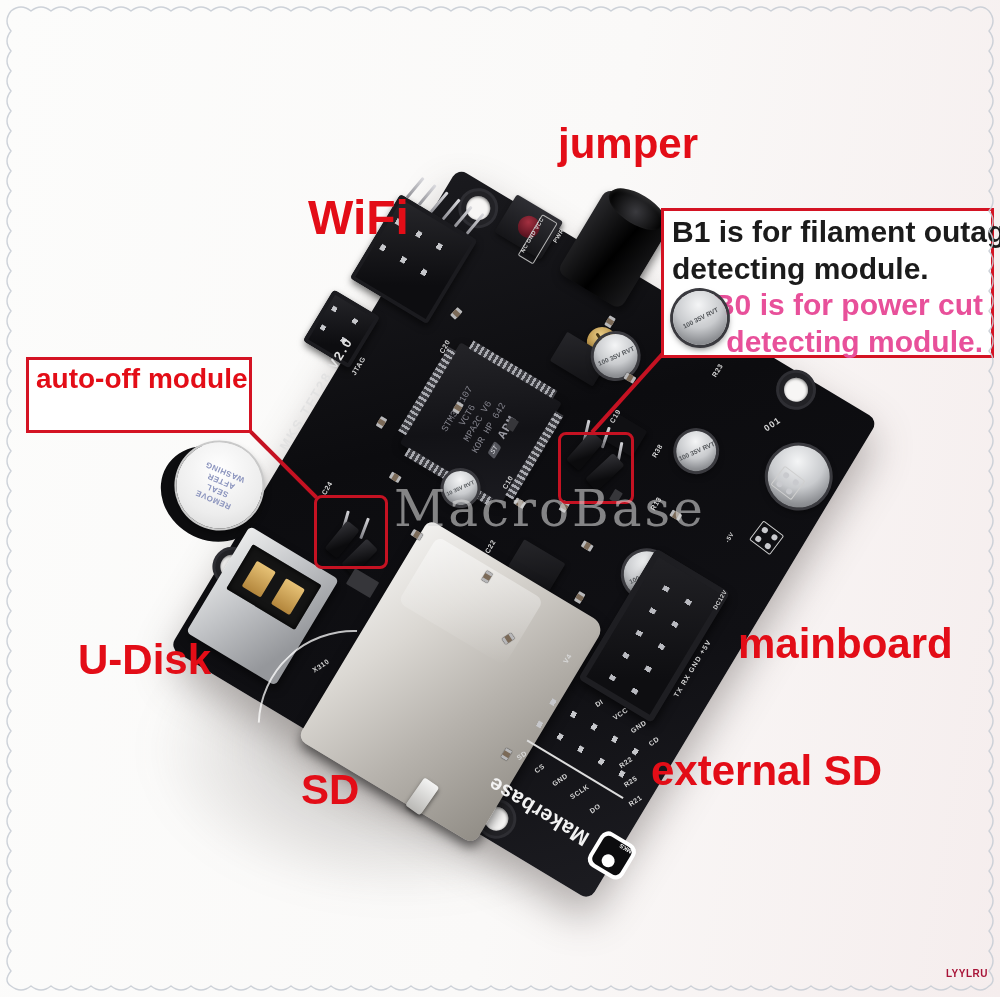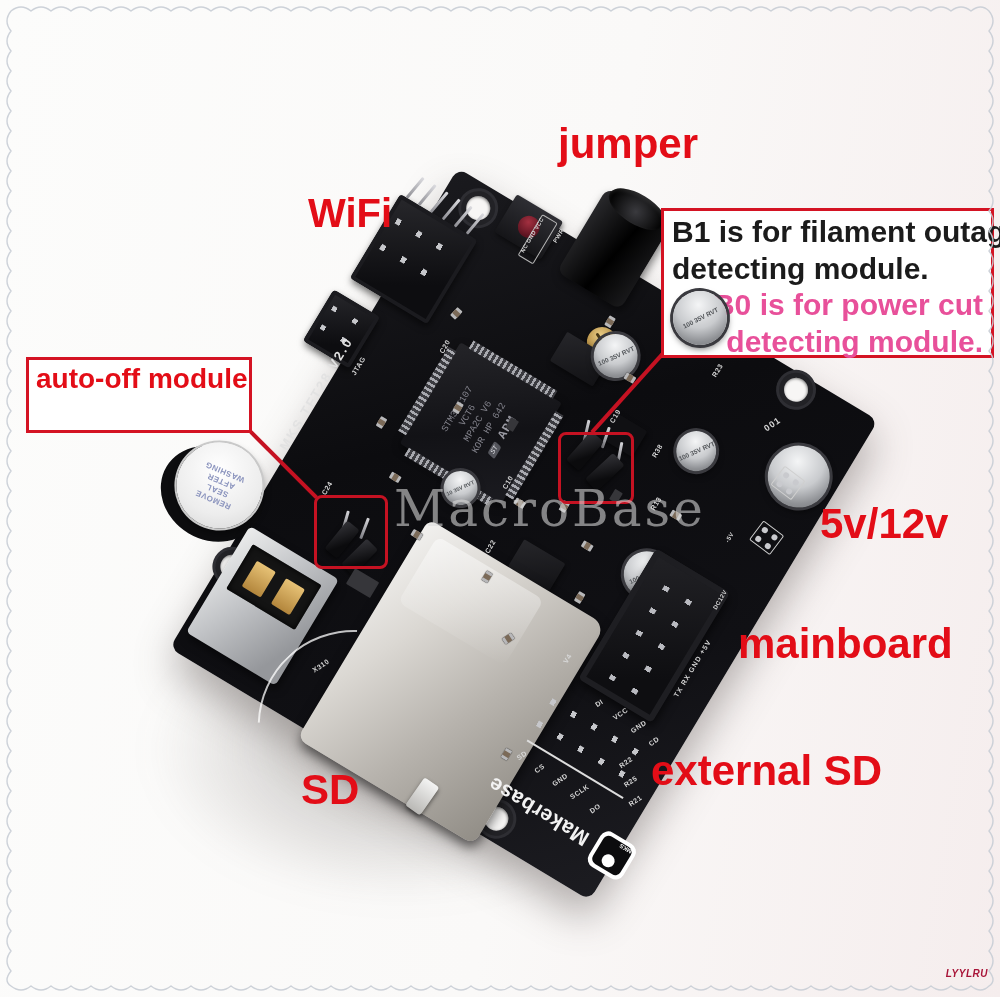--- a/index.html
+++ b/index.html
@@ -146,21 +146,21 @@
   .b0-line{font-size:30px;font-weight:bold;color:#e8509a;line-height:1.22;text-align:right;white-space:nowrap;}
   #b4-box{left:26px;top:357px;width:226px;height:76px;background:#ffffff;
     border:3px solid #d41323;z-index:30;padding:2px 7px;box-sizing:border-box;}
   .b4-line{font-size:28px;font-weight:bold;color:#e30d17;line-height:1.23;white-space:nowrap;}
   .redrect{border:3.5px solid #c51222;border-radius:8px;z-index:20;}
   .redline{height:3.5px;background:#c51222;z-index:20;transform-origin:0 50%;}
 
   #wm-center{left:394px;top:480px;font-family:"DejaVu Serif",serif;font-size:50px;
     color:rgba(218,218,218,.58);letter-spacing:3px;z-index:26;}
   #wm-corner{right:12px;bottom:18px;font-size:10px;font-weight:bold;color:#a81438;
-    letter-spacing:.5px;z-index:46;font-style:italic;}
+    letter-spacing:.5px;z-index:46;}
 
   #cap-front{left:673px;top:291px;width:54px;height:54px;z-index:40;transform:rotate(28deg);}
 </style>
 </head>
 <body>
 
 <div id="stage">
 
   <svg id="frame-svg" width="1000" height="997">
     <path id="scallop-path" fill="none" stroke="#c8cdd5" stroke-width="1.4" opacity="0.9" d="M 11 11 Q 21 3 31 11 Q 41 3 51 11 Q 61 3 71 11 Q 81 3 91 11 Q 101 3 111 11 Q 121 3 131 11 Q 141 3 151 11 Q 161 3 171 11 Q 181 3 191 11 Q 201 3 211 11 Q 221 3 231 11 Q 241 3 251 11 Q 261 3 271 11 Q 281 3 291 11 Q 301 3 311 11 Q 321 3 331 11 Q 341 3 351 11 Q 361 3 371 11 Q 381 3 391 11 Q 401 3 411 11 Q 421 3 431 11 Q 441 3 451 11 Q 461 3 471 11 Q 481 3 491 11 Q 501 3 511 11 Q 521 3 531 11 Q 541 3 551 11 Q 561 3 571 11 Q 581 3 591 11 Q 601 3 611 11 Q 621 3 631 11 Q 641 3 651 11 Q 661 3 671 11 Q 681 3 691 11 Q 701 3 711 11 Q 721 3 731 11 Q 741 3 751 11 Q 761 3 771 11 Q 781 3 791 11 Q 801 3 811 11 Q 821 3 831 11 Q 841 3 851 11 Q 861 3 871 11 Q 881 3 891 11 Q 901 3 911 11 Q 921 3 931 11 Q 941 3 951 11 Q 961 3 971 11 Q 981 3 989 11 M 11 986 Q 21 994 31 986 Q 41 994 51 986 Q 61 994 71 986 Q 81 994 91 986 Q 101 994 111 986 Q 121 994 131 986 Q 141 994 151 986 Q 161 994 171 986 Q 181 994 191 986 Q 201 994 211 986 Q 221 994 231 986 Q 241 994 251 986 Q 261 994 271 986 Q 281 994 291 986 Q 301 994 311 986 Q 321 994 331 986 Q 341 994 351 986 Q 361 994 371 986 Q 381 994 391 986 Q 401 994 411 986 Q 421 994 431 986 Q 441 994 451 986 Q 461 994 471 986 Q 481 994 491 986 Q 501 994 511 986 Q 521 994 531 986 Q 541 994 551 986 Q 561 994 571 986 Q 581 994 591 986 Q 601 994 611 986 Q 621 994 631 986 Q 641 994 651 986 Q 661 994 671 986 Q 681 994 691 986 Q 701 994 711 986 Q 721 994 731 986 Q 741 994 751 986 Q 761 994 771 986 Q 781 994 791 986 Q 801 994 811 986 Q 821 994 831 986 Q 841 994 851 986 Q 861 994 871 986 Q 881 994 891 986 Q 901 994 911 986 Q 921 994 931 986 Q 941 994 951 986 Q 961 994 971 986 Q 981 994 989 986 M 11 11 Q 3 21 11 31 Q 3 41 11 51 Q 3 61 11 71 Q 3 81 11 91 Q 3 101 11 111 Q 3 121 11 131 Q 3 141 11 151 Q 3 161 11 171 Q 3 181 11 191 Q 3 201 11 211 Q 3 221 11 231 Q 3 241 11 251 Q 3 261 11 271 Q 3 281 11 291 Q 3 301 11 311 Q 3 321 11 331 Q 3 341 11 351 Q 3 361 11 371 Q 3 381 11 391 Q 3 401 11 411 Q 3 421 11 431 Q 3 441 11 451 Q 3 461 11 471 Q 3 481 11 491 Q 3 501 11 511 Q 3 521 11 531 Q 3 541 11 551 Q 3 561 11 571 Q 3 581 11 591 Q 3 601 11 611 Q 3 621 11 631 Q 3 641 11 651 Q 3 661 11 671 Q 3 681 11 691 Q 3 701 11 711 Q 3 721 11 731 Q 3 741 11 751 Q 3 761 11 771 Q 3 781 11 791 Q 3 801 11 811 Q 3 821 11 831 Q 3 841 11 851 Q 3 861 11 871 Q 3 881 11 891 Q 3 901 11 911 Q 3 921 11 931 Q 3 941 11 951 Q 3 961 11 971 Q 3 981 11 986 M 989 11 Q 997 21 989 31 Q 997 41 989 51 Q 997 61 989 71 Q 997 81 989 91 Q 997 101 989 111 Q 997 121 989 131 Q 997 141 989 151 Q 997 161 989 171 Q 997 181 989 191 Q 997 201 989 211 Q 997 221 989 231 Q 997 241 989 251 Q 997 261 989 271 Q 997 281 989 291 Q 997 301 989 311 Q 997 321 989 331 Q 997 341 989 351 Q 997 361 989 371 Q 997 381 989 391 Q 997 401 989 411 Q 997 421 989 431 Q 997 441 989 451 Q 997 461 989 471 Q 997 481 989 491 Q 997 501 989 511 Q 997 521 989 531 Q 997 541 989 551 Q 997 561 989 571 Q 997 581 989 591 Q 997 601 989 611 Q 997 621 989 631 Q 997 641 989 651 Q 997 661 989 671 Q 997 681 989 691 Q 997 701 989 711 Q 997 721 989 731 Q 997 741 989 751 Q 997 761 989 771 Q 997 781 989 791 Q 997 801 989 811 Q 997 821 989 831 Q 997 841 989 851 Q 997 861 989 871 Q 997 881 989 891 Q 997 901 989 911 Q 997 921 989 931 Q 997 941 989 951 Q 997 961 989 971 Q 997 981 989 986"></path>
@@ -356,42 +356,42 @@
     <div class="smdd" style="left:300px;top:194px;"></div>
   </div>
 
   <div class="abs" id="wm-center">MacroBase</div>
 
   <div class="abs redrect" style="left:558px;top:432px;width:70px;height:66px;"></div>
   <div class="abs redrect" style="left:314px;top:495px;width:68px;height:68px;"></div>
   <div class="abs redline" style="left:663px;top:352px;width:106px;transform:rotate(132deg);"></div>
   <div class="abs redline" style="left:251px;top:430px;width:93px;transform:rotate(45deg);"></div>
 
-  <div class="abs ann" style="left:308px;top:190px;font-size:40px;">WiFi</div>
+  <div class="abs ann" style="left:308px;top:190px;font-size:48px;">WiFi</div>
 
   <div class="abs ann ann-42" style="left:558px;top:120px;">
     <div>jumper</div>
   </div>
 
   <div class="abs" id="b1-box">
     <div class="b1-line">B1 is for filament outage</div>
     <div class="b1-line">detecting module.</div>
     <div class="b0-line">B0 is for power cut</div>
     <div class="b0-line">detecting module.</div>
   </div>
 
   <div class="abs" id="b4-box">
     <div class="b4-line">auto-off module</div>
   </div>
 
   <div class="abs ann ann-42" style="left:820px;top:498px;line-height:1.25;">
-    <div>5v/12v</div>
   </div>
 
   <div class="abs ann ann-42" style="left:738px;top:620px;">mainboard</div>
+  <div class="abs ann ann-42" style="left:78px;top:636px;">U-Disk</div>
   <div class="abs ann ann-42" style="left:301px;top:766px;">SD</div>
   <div class="abs ann ann-42" style="left:651px;top:747px;">external SD</div>
 
   <div class="abs cap" id="cap-front">
     <span class="ctext">100 35V RVT</span>
   </div>
 
   <div class="abs" id="wm-corner">LYYLRU</div>
 </div>
 

